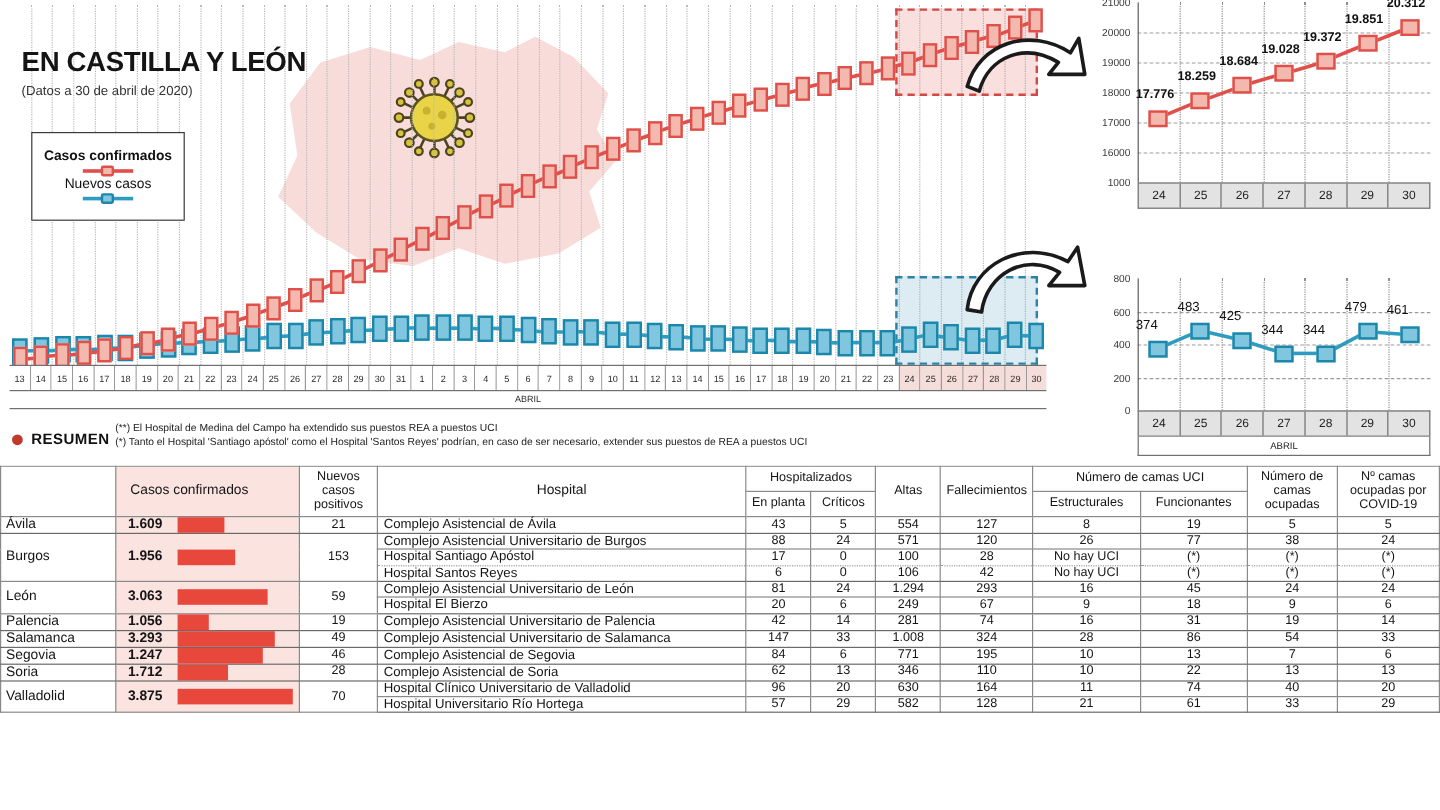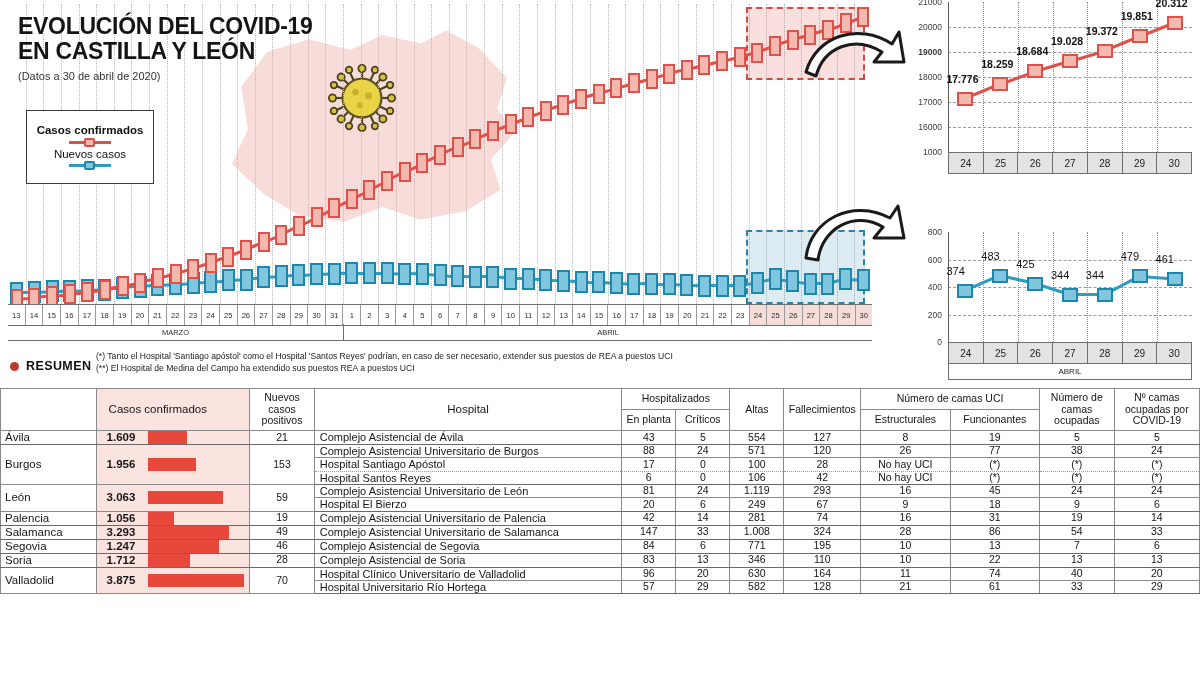--- a/index.html
+++ b/index.html
@@ -412,21 +412,21 @@
         <div class="pt red" style="left: 761.02px; top: 31.7656px; width: 12px; height: 20px;"></div>
         <div class="pt red" style="left: 778.653px; top: 25.7549px; width: 12px; height: 20px;"></div>
         <div class="pt red" style="left: 796.286px; top: 20.8897px; width: 12px; height: 20px;"></div>
         <div class="pt red" style="left: 813.918px; top: 16.0246px; width: 12px; height: 20px;"></div>
         <div class="pt red" style="left: 831.551px; top: 9.25014px; width: 12px; height: 20px;"></div>
         <div class="pt red" style="left: 849.184px; top: 2.73029px; width: 12px; height: 20px;"></div>
       </div>
 
     <div id="title-block">
       <h1>
-        <span>EVOLUCIÓN DEL COVID-19</span><br>
+        <br>
         <span>EN CASTILLA Y LEÓN</span>
       </h1>
       <div class="sub">(Datos a 30 de abril de 2020)</div>
     </div>
 
     <div id="legend">
       <div class="l1">Casos confirmados</div>
       <div class="swatch">
         <div class="bar" style="background:#e0504a"></div>
           <div class="dot" style="background:#f3b9ae;border:2px solid #e0504a;box-sizing:border-box"></div>
@@ -483,31 +483,30 @@
         <div class="tick">23</div>
         <div class="tick hlr">24</div>
         <div class="tick hlr">25</div>
         <div class="tick hlr">26</div>
         <div class="tick hlr">27</div>
         <div class="tick hlr">28</div>
         <div class="tick hlr">29</div>
         <div class="tick hlr">30</div>
       </div>
     <div id="months">
-        <div class="m" style="flex: 0 0 335.02px;">MARZO</div>
         <div class="m" style="flex: 1 1 auto;">ABRIL</div>
       </div>
   </div>
 
   <div class="inset" id="inset-top">
       <div class="ins-ylab" style="top: -5px;">21000</div>
       <div class="hgrid" style="left: 66px; top: 25px; width: 244px;"></div>
       <div class="ins-ylab" style="top: 20px;">20000</div>
       <div class="hgrid" style="left: 66px; top: 50px; width: 244px;"></div>
-      <div class="ins-ylab" style="top: 45px; font-weight: bold;">19000</div>
+      <div class="ins-ylab" style="top: 45px;">19000</div>
       <div class="hgrid" style="left: 66px; top: 75px; width: 244px;"></div>
       <div class="ins-ylab" style="top: 70px;">18000</div>
       <div class="hgrid" style="left: 66px; top: 100px; width: 244px;"></div>
       <div class="ins-ylab" style="top: 95px;">17000</div>
       <div class="hgrid" style="left: 66px; top: 125px; width: 244px;"></div>
       <div class="ins-ylab" style="top: 120px;">16000</div>
       <div class="ins-ylab" style="top: 145px;">1000</div>
       <div class="ins-axis" style="left: 66px; top: 0px; height: 150px;"></div>
       <div class="ins-vgrid" style="left: 100.857px; top: 0px; height: 150px;"></div>
       <div class="ins-vgrid" style="left: 135.714px; top: 0px; height: 150px;"></div>
@@ -600,22 +599,22 @@
   </svg>
   <svg class="arrow-svg" style="left:800px;top:196px;width:108px;height:78px;" viewBox="0 0 108 78">
     <path d="M6,62 C10,24 52,2 90,22 L98,10 L104,42 L74,42 L83,31 C55,14 22,32 18,64 Z" fill="#ffffff" stroke="#1a1a1a" stroke-width="3" stroke-linejoin="round"></path>
   </svg>
 
   <div id="resumen">
     <span class="bullet"></span>
     <span class="txt">RESUMEN</span>
   </div>
   <div id="notes">
+    <div>(**) El Hospital de Medina del Campo ha extendido sus puestos REA a puestos UCI</div>
     <div>(*) Tanto el Hospital 'Santiago apóstol'  como el Hospital 'Santos Reyes'  podrían, en caso de ser necesario, extender sus puestos de REA a puestos UCI</div>
-    <div>(**) El Hospital de Medina del Campo ha extendido sus puestos REA a puestos UCI</div>
   </div>
 
   <div id="table-wrap">
     <table>
       <colgroup>
         <col class="prov-col">
           <col class="cases-col">
           <col class="new-col">
           <col class="hosp-col">
         <col class="n-col">
@@ -713,21 +712,21 @@
             <td class="cases" rowspan="2">
               <div class="casesbox">
                 <span class="casesnum">3.063</span>
                 <div class="casesbar" style="width: 75.8834px;"></div>
               </div>
             </td>
             <td rowspan="2">59</td>
             <td class="hosp">Complejo Asistencial Universitario de León</td>
             <td>81</td>
             <td>24</td>
-            <td>1.119</td>
+            <td>1.294</td>
             <td>293</td>
             <td>16</td>
             <td>45</td>
             <td>24</td>
             <td>24</td>
           </tr>
           <tr class="inner grp-end">
             <td class="hosp">Hospital El Bierzo</td>
             <td>20</td>
             <td>6</td>
@@ -798,21 +797,21 @@
           <tr class=" grp-end">
             <td class="prov" rowspan="1">Soria</td>
             <td class="cases" rowspan="1">
               <div class="casesbox">
                 <span class="casesnum">1.712</span>
                 <div class="casesbar" style="width: 42.4134px;"></div>
               </div>
             </td>
             <td rowspan="1">28</td>
             <td class="hosp">Complejo Asistencial de Soria</td>
-            <td>83</td>
+            <td>62</td>
             <td>13</td>
             <td>346</td>
             <td>110</td>
             <td>10</td>
             <td>22</td>
             <td>13</td>
             <td>13</td>
           </tr>
           <tr>
             <td class="prov" rowspan="2">Valladolid</td>

